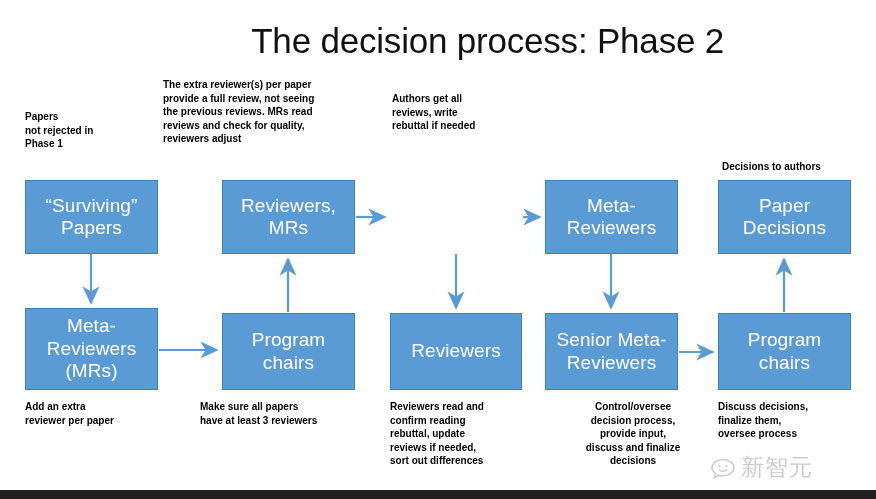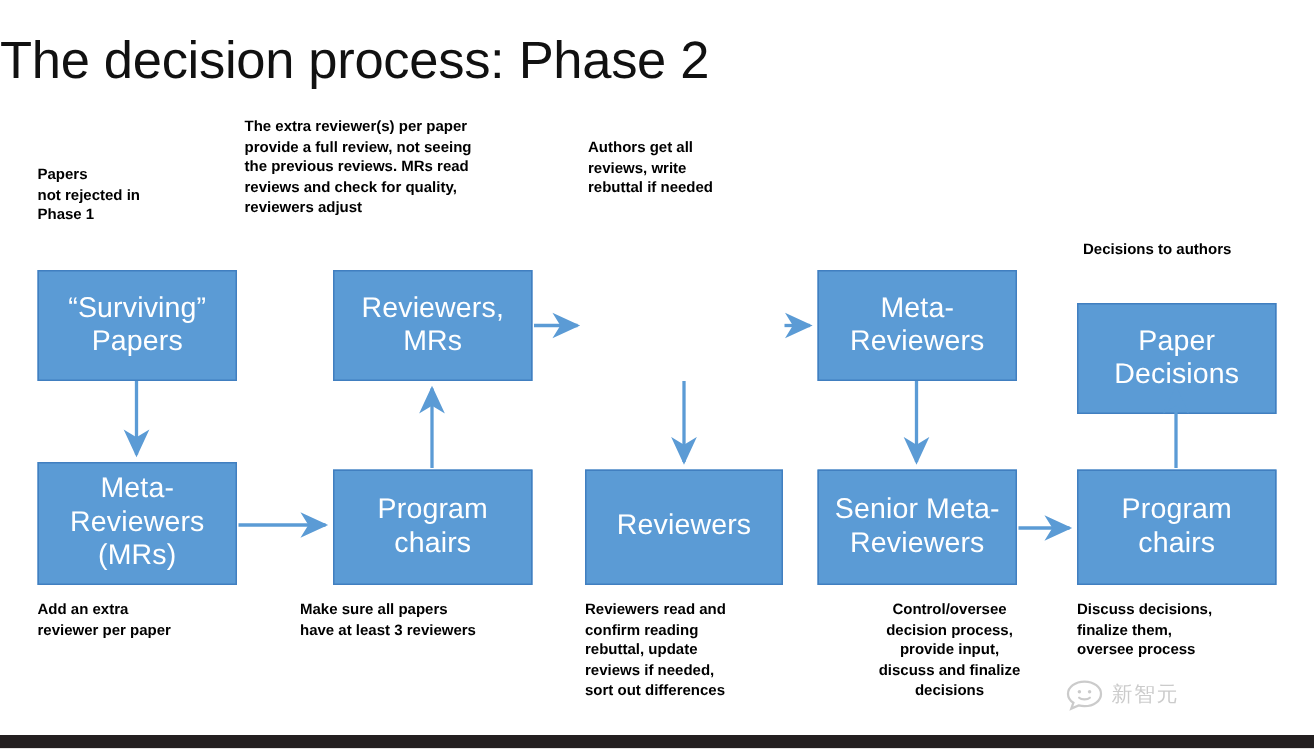--- a/index.html
+++ b/index.html
@@ -16,27 +16,28 @@
     height: 499px;
     background: #ffffff;
     overflow: hidden;
   }
   
   #slide-title {
     position: absolute;
     left: 0;
     top: 22px;
     width: 708px;
-    text-align: left;
+    text-align: right;
     font-size: 35px;
     font-weight: 400;
     color: #111111;
     letter-spacing: -0.2px;
     line-height: 1.1;
     white-space: nowrap;
+    padding-left: 16px;
   }
   
   .note {
     position: absolute;
     font-size: 10px;
     font-weight: bold;
     color: #000000;
     line-height: 1.36;
     white-space: pre-line;
   }
@@ -85,21 +86,21 @@
   #watermark {
     position: absolute;
     left: 710px;
     top: 452px;
     display: flex;
     align-items: center;
     gap: 5px;
     opacity: 0.45;
   }
   #watermark .wm-text {
-    font-size: 14px;
+    font-size: 23px;
     color: #8d8d8d;
     letter-spacing: 1px;
     font-family: "DejaVu Sans", sans-serif;
   }
 </style>
 </head>
 <body>
 
 <div id="canvas">
 
@@ -125,21 +126,21 @@
   <div class="pbox" style="left:25px; top:180px; width:133px; height:74px;">“Surviving”
 Papers</div>
 
   <div class="pbox" style="left:222px; top:180px; width:133px; height:74px;">Reviewers,
 MRs</div>
 
 
   <div class="pbox" style="left:545px; top:180px; width:133px; height:74px;">Meta-
 Reviewers</div>
 
-  <div class="pbox" style="left:718px; top:180px; width:133px; height:74px;margin-top:22px;">Paper
+  <div class="pbox" style="left:718px; top:180px; width:133px; height:74px;">Paper
 Decisions</div>
 
   <div class="pbox" style="left:25px; top:308px; width:133px; height:82px;">Meta-
 Reviewers
 (MRs)</div>
 
   <div class="pbox" style="left:222px; top:313px; width:133px; height:77px;">Program
 chairs</div>
 
   <div class="pbox" style="left:390px; top:313px; width:132px; height:77px;">Reviewers</div>

